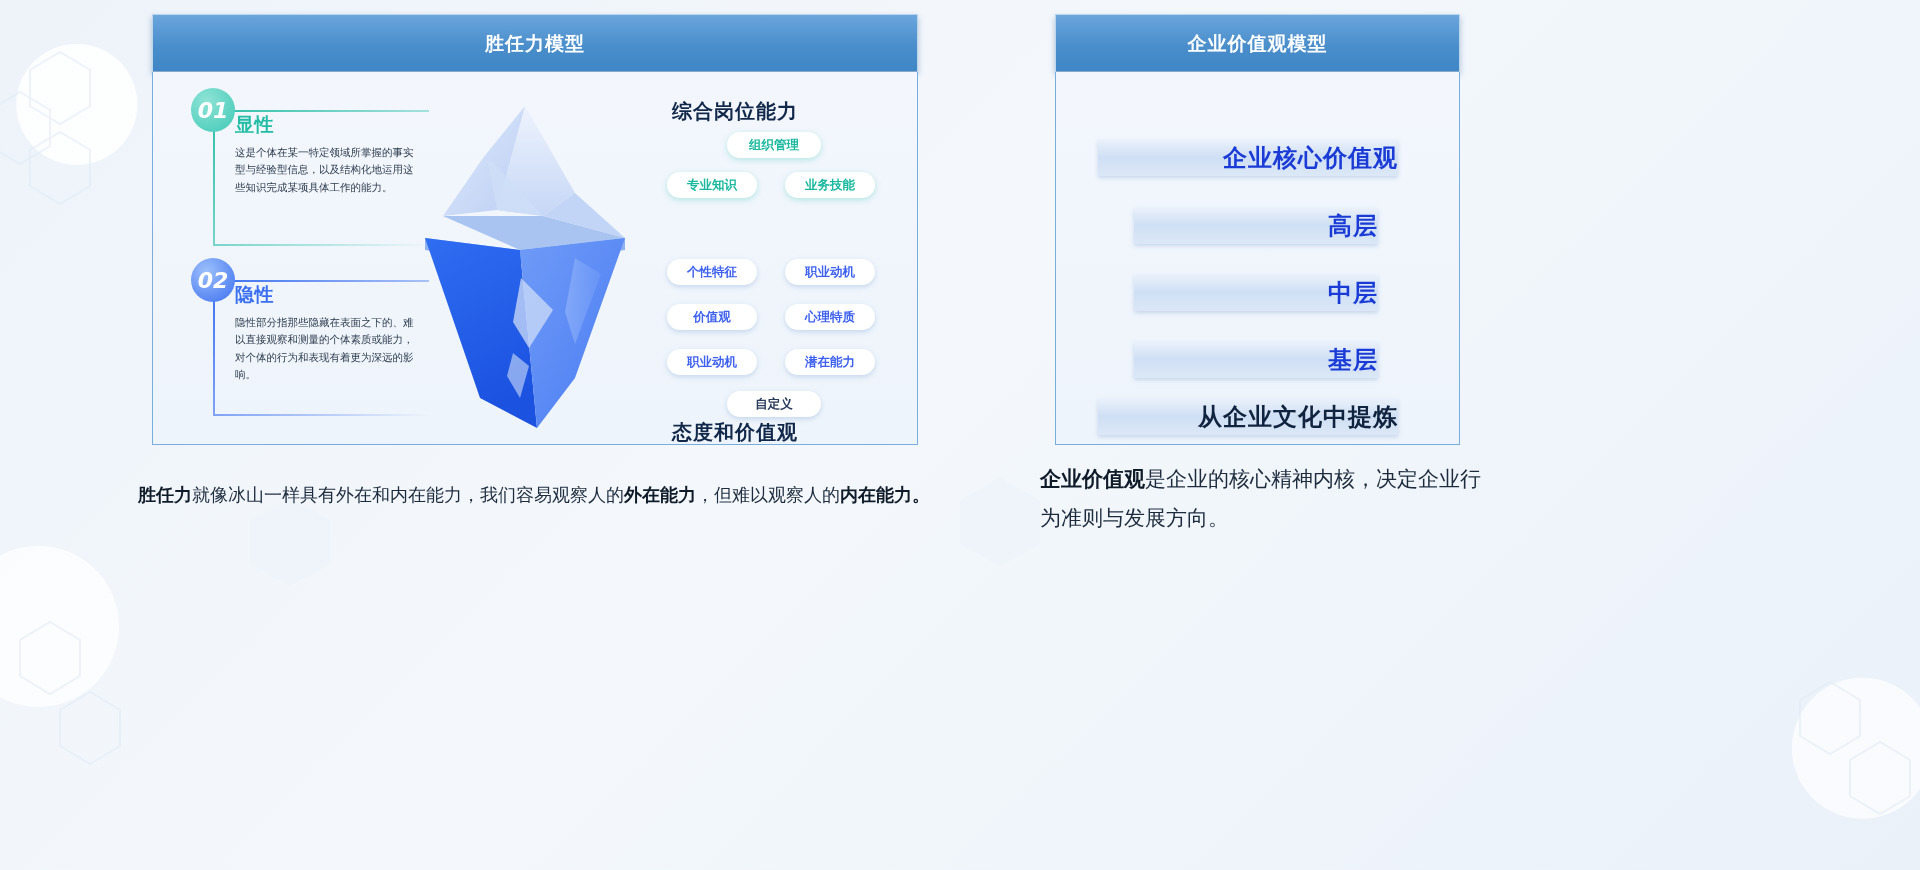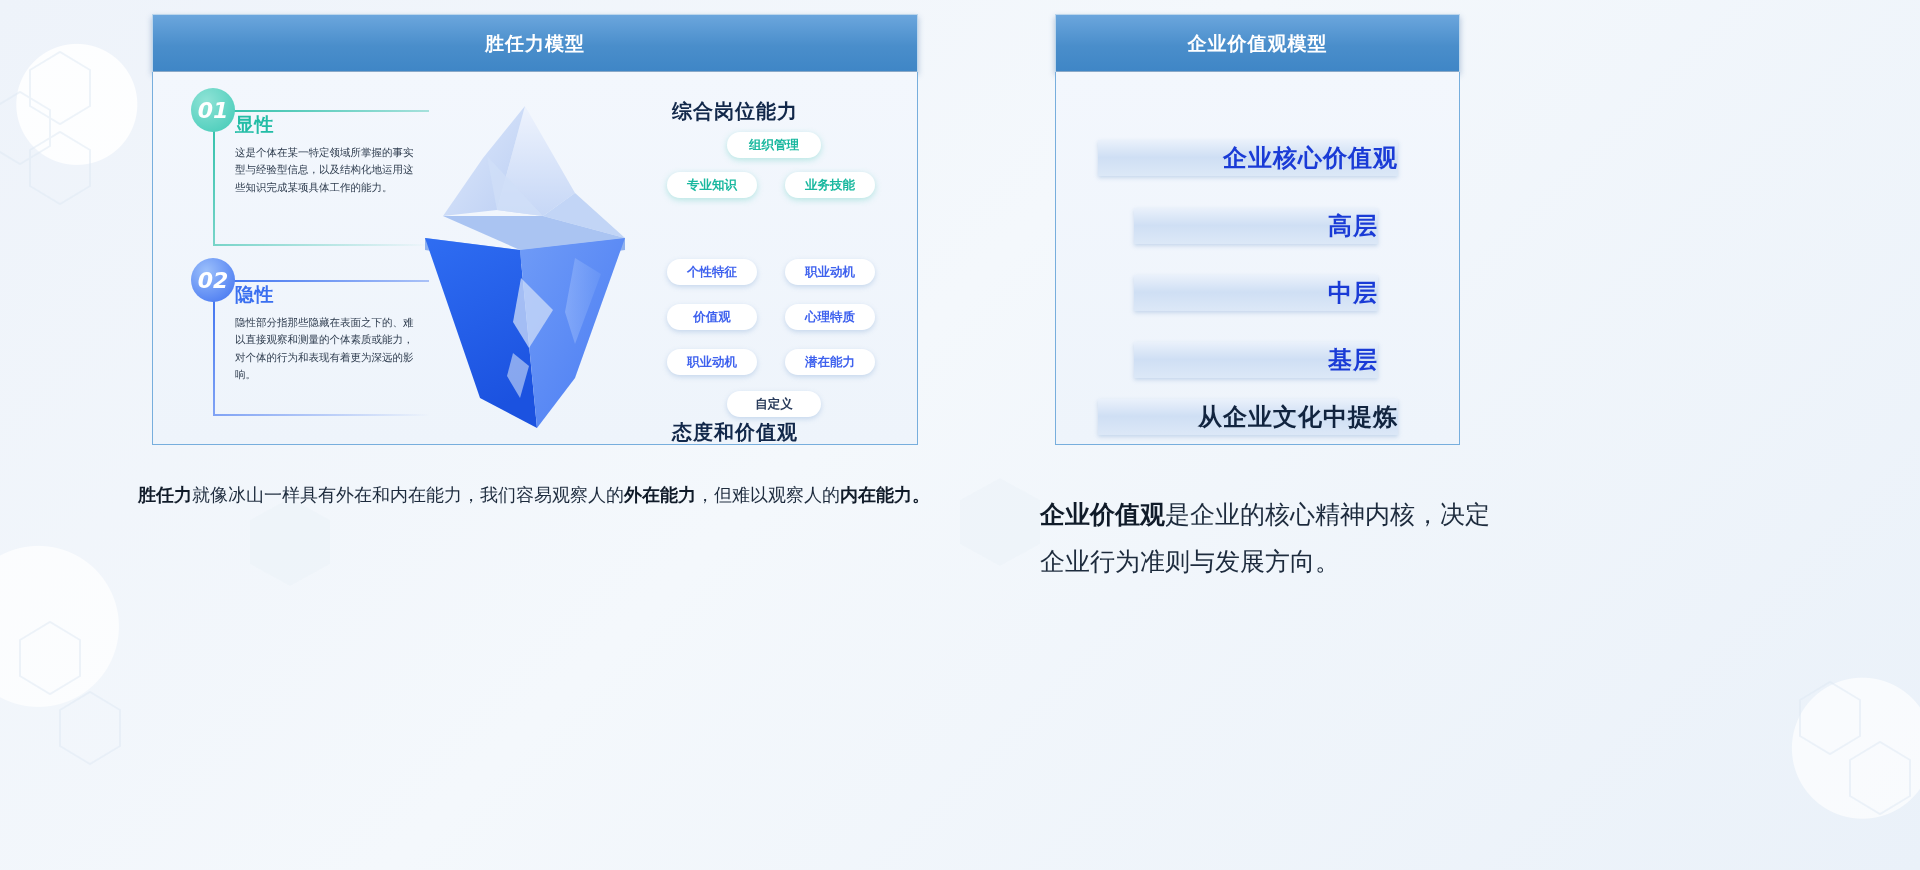--- a/index.html
+++ b/index.html
@@ -105,22 +105,22 @@
   .vbar.wide{left:42px;width:300px;}
   .vbar.narrow{left:78px;width:244px;}
   .vbar.dark{color:#11243f;}
 
   
   .para-left{
     position:absolute;left:138px;top:478px;width:850px;
     font-size:18px;line-height:1.88;color:#1d2b3d;
   }
   .para-right{
-    position:absolute;left:1040px;top:492px;width:450px;
-    font-size:25px;line-height:1.86;color:#1d2b3d;
+    position:absolute;left:1040px;top:460px;width:450px;
+    font-size:21px;line-height:1.86;color:#1d2b3d;
   }
   .para-left b,.para-right b{font-weight:bold;color:#101b29;}
   .pline{display:block;}
 </style>
 </head>
 <body>
 
 <div class="bg-texture"></div>
 <svg class="hexes" width="1920" height="870">
   <g fill="none" stroke="#dfe9f4" stroke-width="2">

